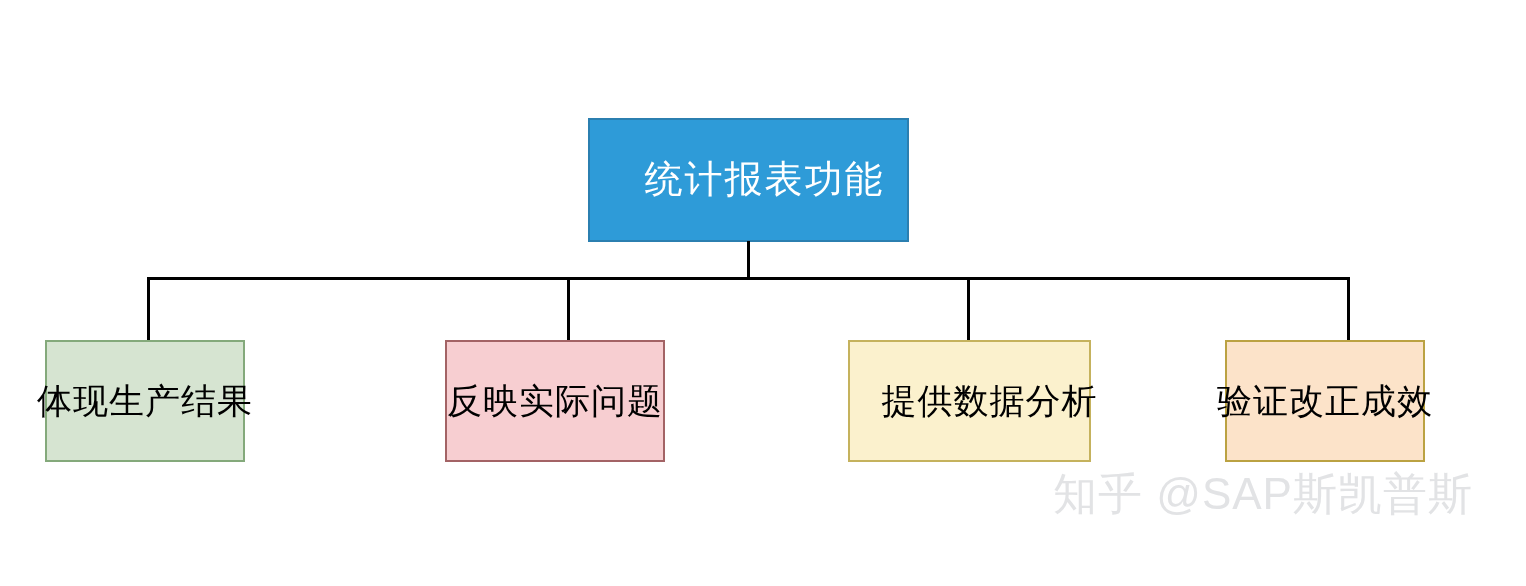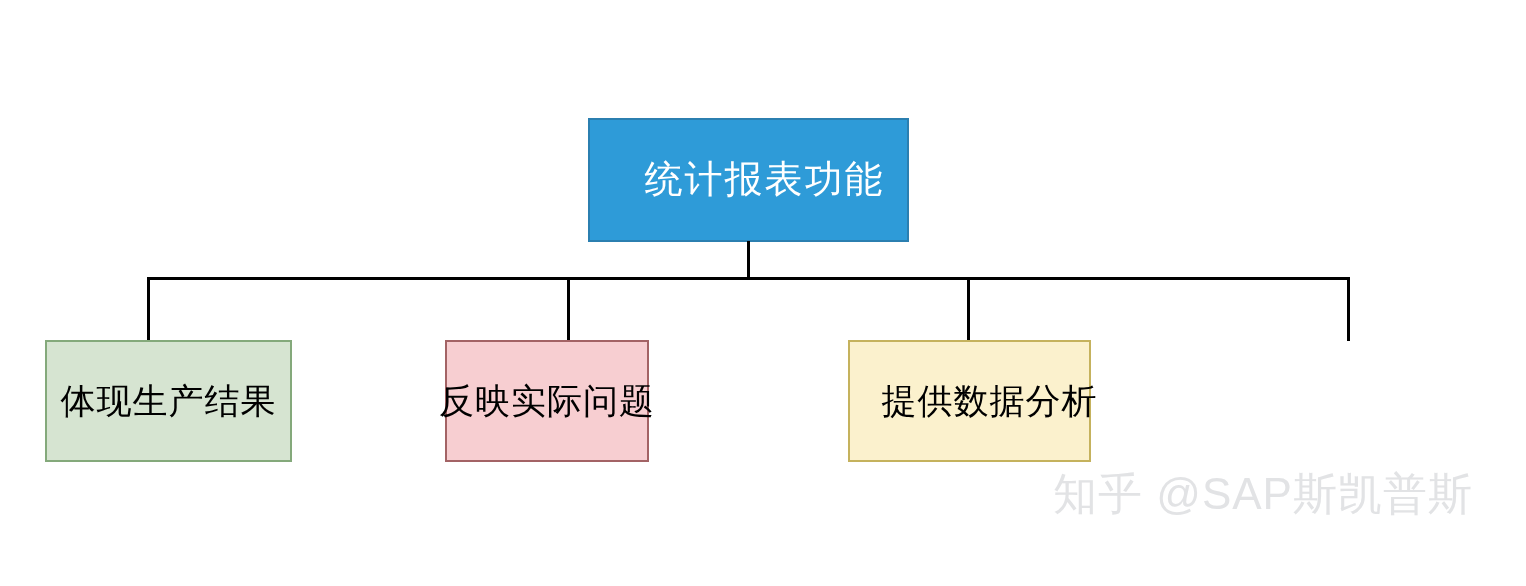--- a/index.html
+++ b/index.html
@@ -35,37 +35,37 @@
     width: 321px;
     height: 124px;
     background: #2e9bd8;
     border: 2px solid #2b7fb0;
     color: #ffffff;
     font-size: 38px;
     letter-spacing: 2px;
     padding-left: 32px;
   }
   .node-child {
-    width: 247px;
+    width: 200px;
     height: 122px;
     top: 340px;
     font-size: 35px;
     color: #000000;
     letter-spacing: 1px;
     border-width: 2px;
     border-style: solid;
   }
   .node-c1 {
     left: 45px;
     background: #d6e4d1;
     border-color: #84a97b;
   }
   .node-c2 {
     left: 445px;
-    width: 204px;
+    width: 220px;
     background: #f7ced1;
     border-color: #a36365;
   }
   .node-c3 {
     left: 848px;
     width: 243px;
     background: #fbf1cd;
     border-color: #c5b25d;
     padding-left: 40px;
   }
@@ -124,16 +124,17 @@
   <div class="edge edge-drop edge-drop-2"></div>
   <div class="edge edge-drop edge-drop-3"></div>
   <div class="edge edge-drop edge-drop-4"></div>
 
   <div class="node node-child node-c1">体现生产结果</div>
 
   <div class="node node-child node-c2">反映实际问题</div>
 
   <div class="node node-child node-c3">提供数据分析</div>
 
+  <div class="node node-child node-c4">验证改正成效</div>
 
   <div class="watermark">知乎 @SAP斯凯普斯</div>
 
 </div>
 
 </body></html>

